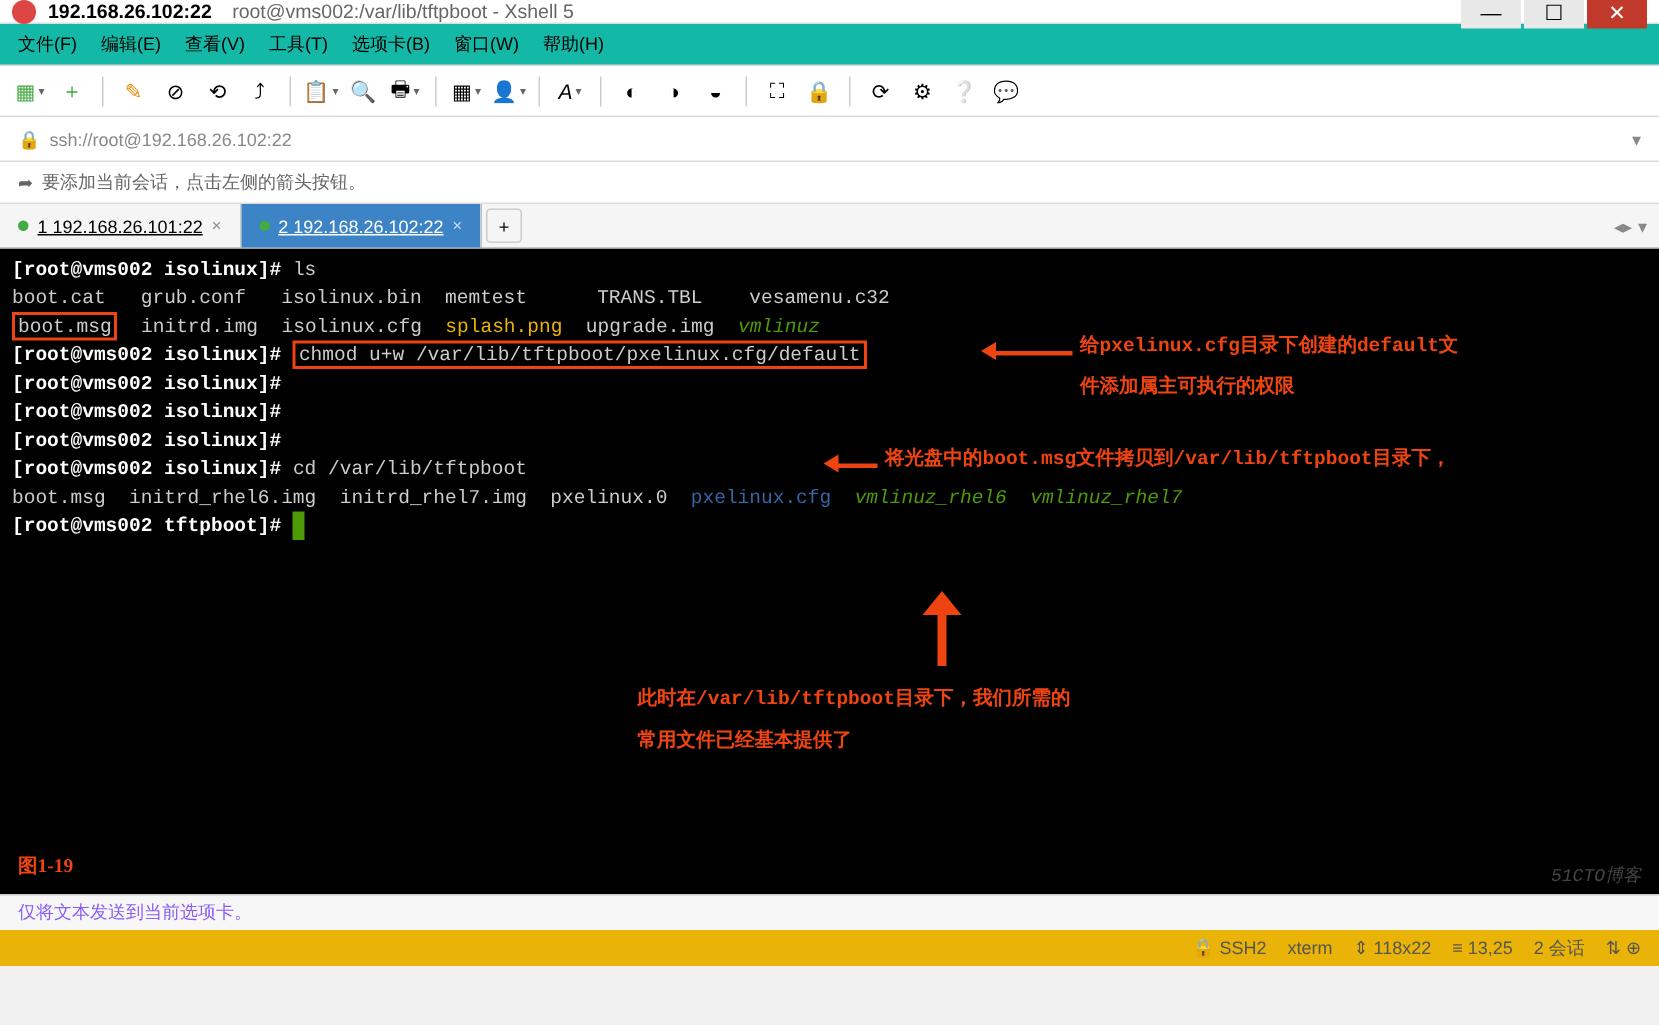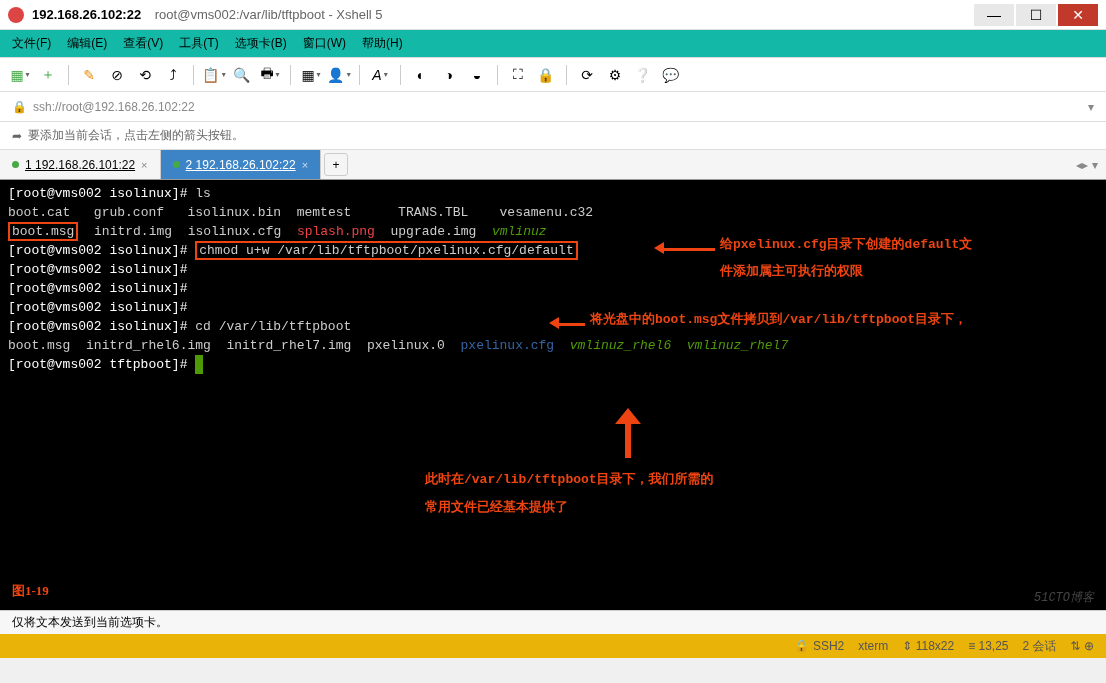--- a/index.html
+++ b/index.html
@@ -1,19 +1,19 @@
 <!DOCTYPE html>
 <html><head>
 <meta charset="utf-8">
 <style>
 * { box-sizing: border-box; margin: 0; padding: 0; }
 body { font-family: "Microsoft YaHei", Arial, sans-serif; font-size: 12px; background: #f0f0f0; width: 1106px; height: 683px; overflow: hidden; position: relative; }
 
 
-.titlebar { height: 30px; background: #fff; display: flex; align-items: center; padding: 0 8px; border-bottom: 1px solid #ddd; }
+.titlebar { height: 16px; background: #fff; display: flex; align-items: center; padding: 0 8px; border-bottom: 1px solid #ddd; }
 .titlebar .app-icon { width: 16px; height: 16px; background: #d44; border-radius: 50%; margin-right: 8px; }
 .titlebar .title { font-weight: bold; font-size: 13px; flex: 1; }
 .titlebar .subtitle { color: #666; margin-left: 10px; font-weight: normal; }
 .win-controls { display: flex; gap: 2px; }
 .win-btn { width: 40px; height: 22px; display: flex; align-items: center; justify-content: center; font-size: 14px; cursor: pointer; }
 .win-min, .win-max { background: #e8e8e8; }
 .win-close { background: #c0392b; color: #fff; }
 
 
 .menubar { height: 28px; background: #14b8a6; display: flex; align-items: center; padding: 0 12px; gap: 16px; border-bottom: 1px solid #ddd; }
@@ -41,34 +41,34 @@
 .tab { display: flex; align-items: center; padding: 0 12px; gap: 6px; border-right: 1px solid #ccc; cursor: pointer; }
 .tab .dot { width: 7px; height: 7px; border-radius: 50%; background: #4a4; }
 .tab.active { background: #3d84c6; color: #fff; }
 .tab .close { font-size: 11px; color: #888; }
 .tab.active .close { color: #cde; }
 .tab-add { width: 24px; display: flex; align-items: center; justify-content: center; border: 1px solid #ccc; margin: 3px; border-radius: 3px; cursor: pointer; }
 .tab-nav { margin-left: auto; display: flex; align-items: center; gap: 4px; padding-right: 8px; color: #888; }
 
 
 .terminal { background: #000; color: #ccc; font-family: Consolas, "Courier New", monospace; font-size: 13px; line-height: 19px; padding: 4px 8px; height: 430px; position: relative; overflow: hidden; }
-.t-white { color: #fff; }
+.t-white { color: #fff; font-weight: bold; }
 .t-green { color: #4e9a06; font-style: italic; }
 .t-blue { color: #3465a4; }
-.t-mag { color: #ef4444; }
+.t-mag { color: #eab308; }
 .cursor { background: #4e9a06; display: inline-block; width: 8px; }
 .redbox { border: 2px solid #e41; padding: 0 2px; }
 .redtext { color: #e41; font-family: Liberation Mono, monospace; font-size: 13px; font-weight: bold; position: absolute; }
 .red-arrow-line { height: 3px; background: #e41; position: absolute; }
 .red-arrow-head { position: absolute; width: 0; height: 0; }
 .fig-label { position: absolute; left: 12px; bottom: 10px; color: #e41; font-weight: bold; font-family: "Microsoft YaHei"; }
 .watermark { position: absolute; right: 12px; bottom: 2px; color: #888; font-style: italic; font-size: 12px; opacity: 0.5; }
 
 
-.statusbar { height: 24px; background: #f7f7f7; display: flex; align-items: center; padding: 0 12px; border-top: 1px solid #ccc; color: #000000; font-size: 12px; }
+.statusbar { height: 24px; background: #f7f7f7; display: flex; align-items: center; padding: 0 12px; border-top: 1px solid #ccc; color: #8b5cf6; font-size: 12px; }
 
 
 .status2 { height: 24px; background: #eab308; display: flex; align-items: center; padding: 0 12px; color: #555; font-size: 12px; }
 .status2 .right { margin-left: auto; display: flex; gap: 14px; align-items: center; }
 </style>
 </head>
 <body>
 
 <div class="titlebar">
   <div class="app-icon"></div>

